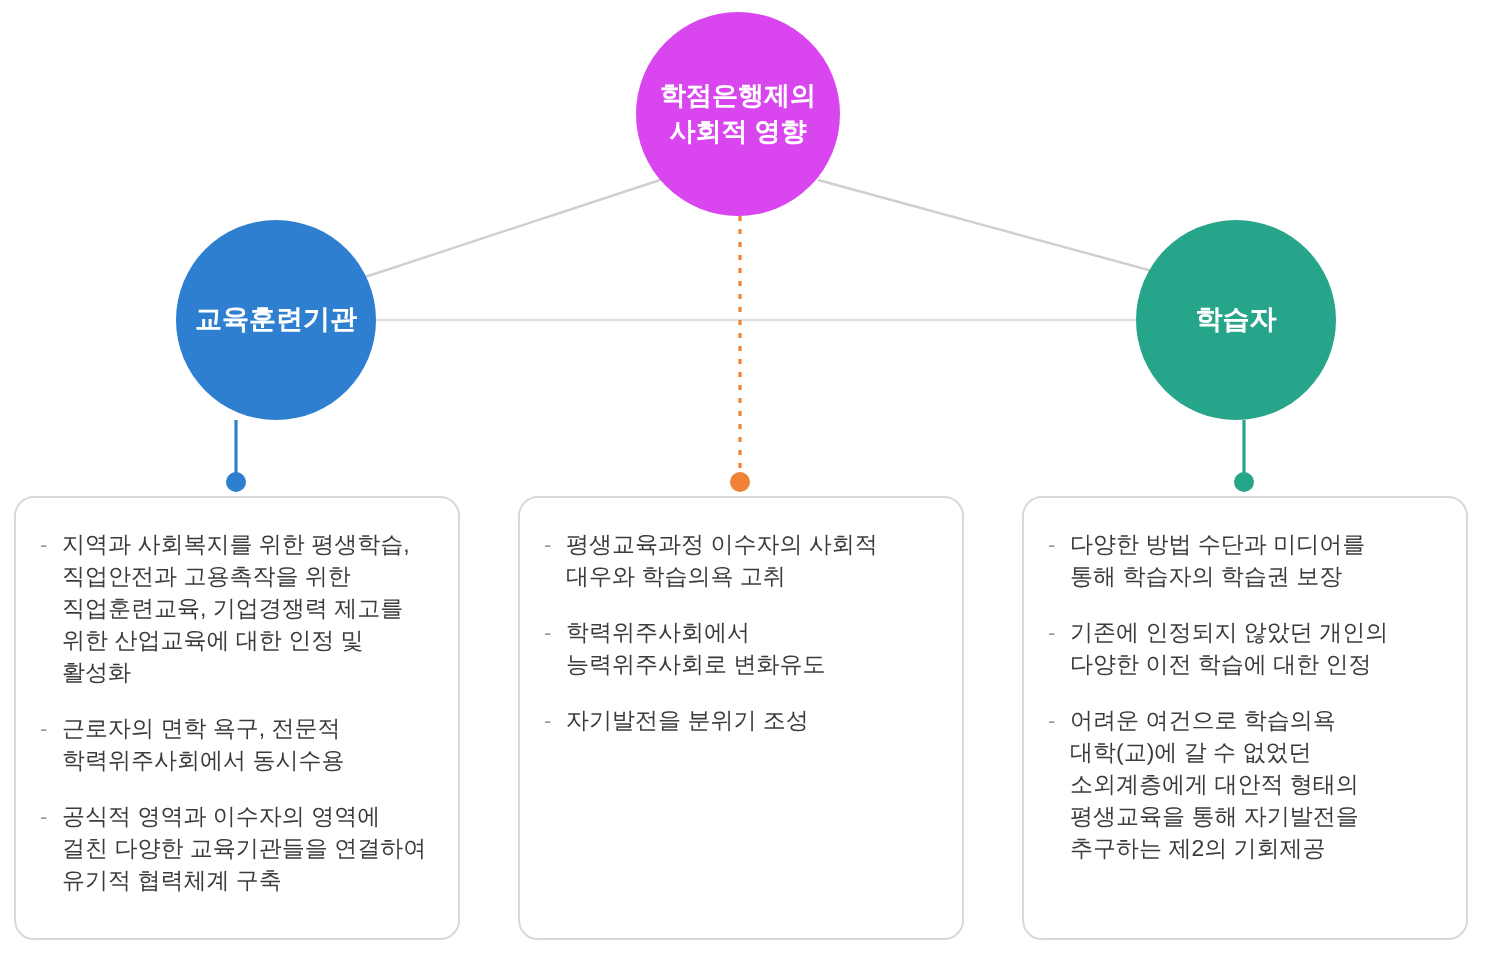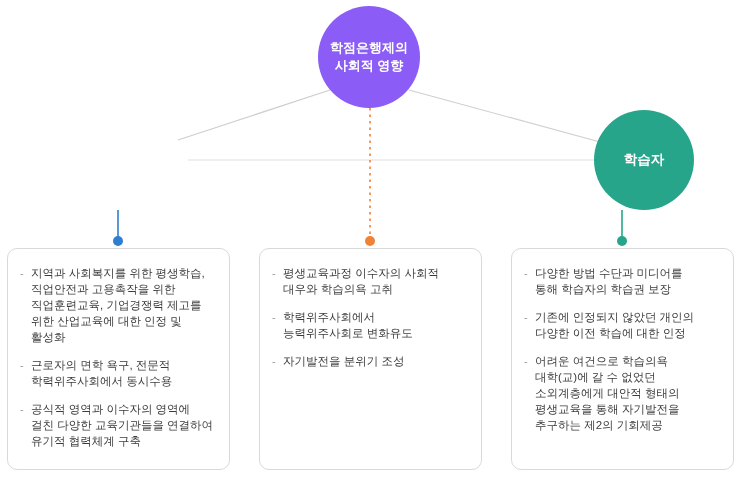--- a/index.html
+++ b/index.html
@@ -39,33 +39,33 @@
     color: #ffffff;
     font-weight: bold;
     line-height: 1.35;
     box-sizing: border-box;
   }
   .node-top {
     left: 318px;
     top: 6px;
     width: 102px;
     height: 102px;
-    background: #8b5cf6;
+    background: #d946ef;
     font-size: 13px;
   }
   .node-left {
     left: 88px;
     top: 110px;
     width: 100px;
     height: 100px;
     background: #2e7fd0;
     font-size: 13.5px;
   }
   .node-right {
-    left: 594px;
+    left: 568px;
     top: 110px;
     width: 100px;
     height: 100px;
     background: #27a58b;
     font-size: 13.5px;
   }
 
   
   .dot {
     position: absolute;
@@ -132,20 +132,23 @@
     <line x1="370" y1="108" x2="370" y2="238" stroke="#f08237" stroke-width="1.6" stroke-dasharray="2.5,4"></line>
 
     <line x1="622" y1="210" x2="622" y2="238" stroke="#27a58b" stroke-width="1.6"></line>
   </svg>
 
   <div class="node-circle node-top">
     <span style="white-space:pre-line">학점은행제의
 사회적 영향</span>
   </div>
 
+  <div class="node-circle node-left">
+    <span style="white-space:pre-line">교육훈련기관</span>
+  </div>
 
   <div class="node-circle node-right">
     <span style="white-space:pre-line">학습자</span>
   </div>
 
   <div class="dot dot-left"></div>
   <div class="dot dot-mid"></div>
   <div class="dot dot-right"></div>
 
   <div class="panel panel-left">

